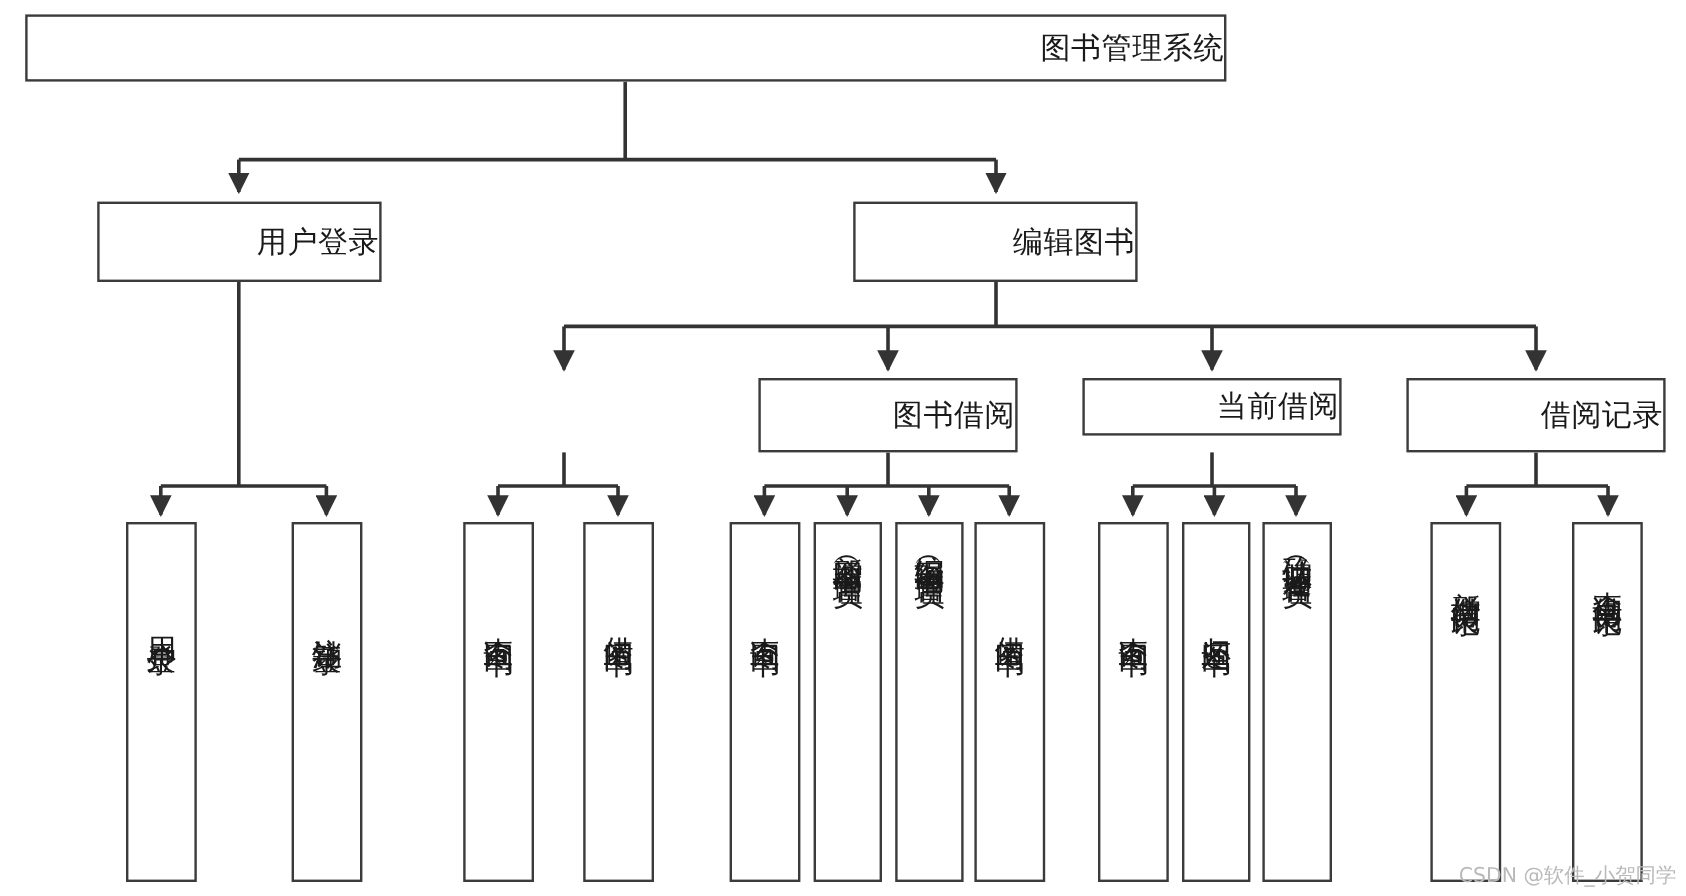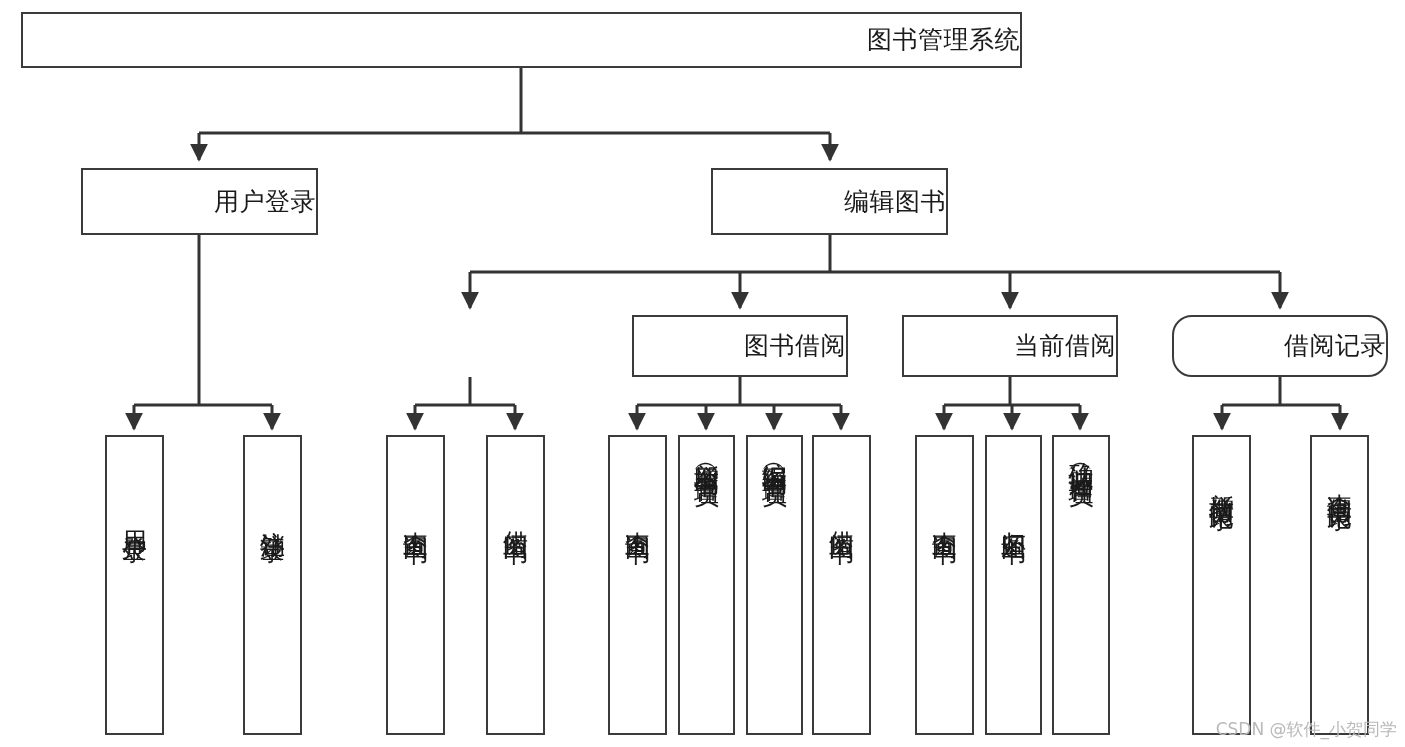--- a/index.html
+++ b/index.html
@@ -134,25 +134,25 @@
 
   <div class="node horizontal" style="left:711px; top:168px; width:237px; height:67px;">
     <span class="node-label">编辑图书</span>
   </div>
 
 
   <div class="node horizontal" style="left:632px; top:315px; width:216px; height:62px;">
     <span class="node-label">图书借阅</span>
   </div>
 
-  <div class="node horizontal" style="left:902px; top:315px; width:216px; height:62px;">
+  <div class="node horizontal" style="left:902px; top:315px; width:216px; height:48px;">
     <span class="node-label">当前借阅</span>
   </div>
 
-  <div class="node horizontal" style="left:1172px; top:315px; width:216px; height:62px;border-radius:20px;">
+  <div class="node horizontal" style="left:1172px; top:315px; width:216px; height:62px;">
     <span class="node-label">借阅记录</span>
   </div>
 
   <div class="node vertical" style="left:105px; top:435px; width:59px; height:300px; padding-top:74px;">
     <span class="node-label">用户登录</span>
   </div>
 
   <div class="node vertical" style="left:243px; top:435px; width:59px; height:300px; padding-top:74px;">
     <span class="node-label">注销登录</span>
   </div>

